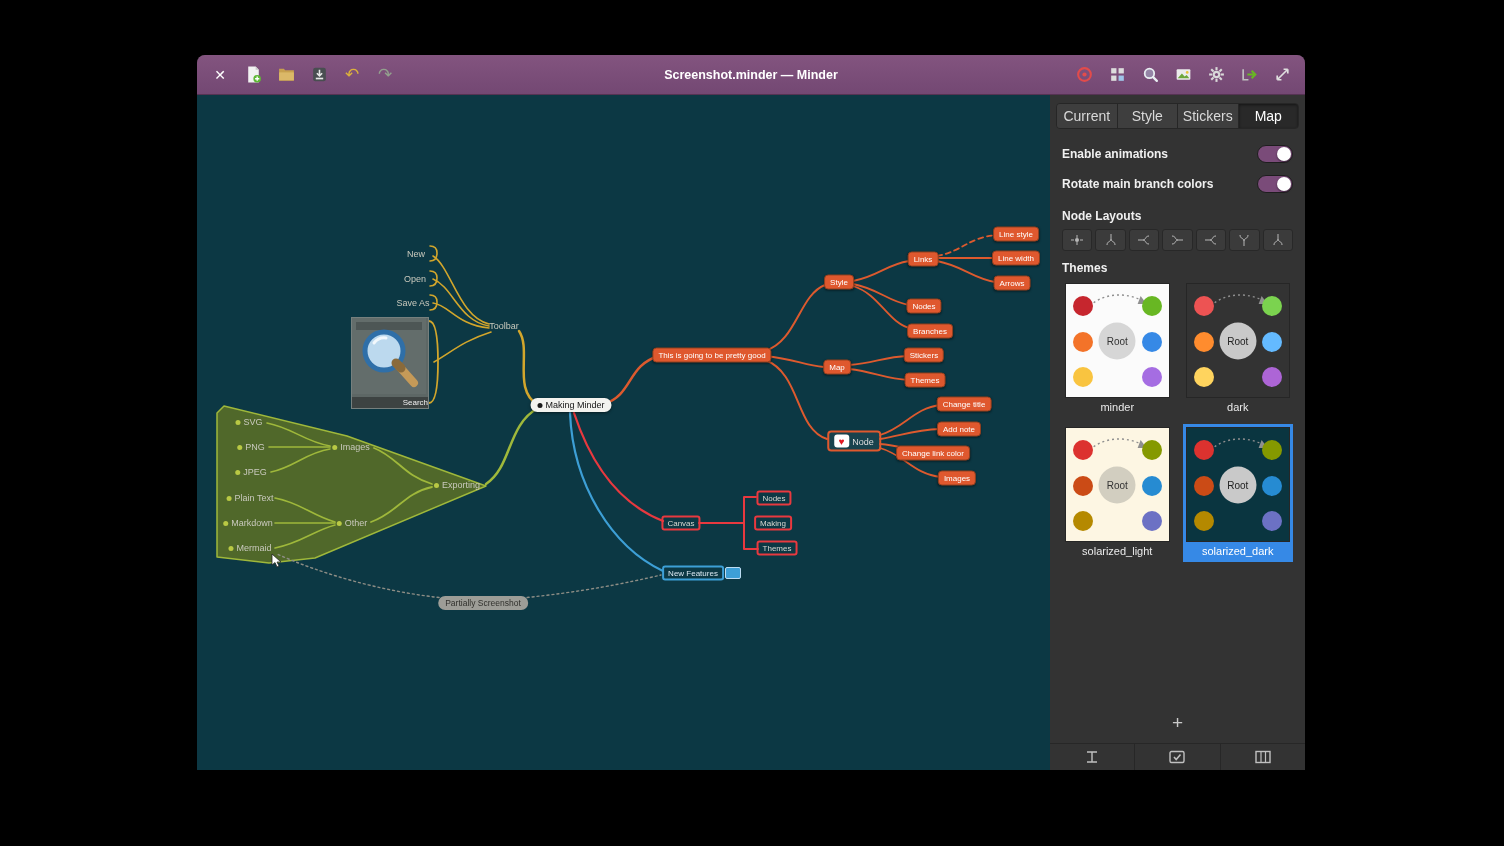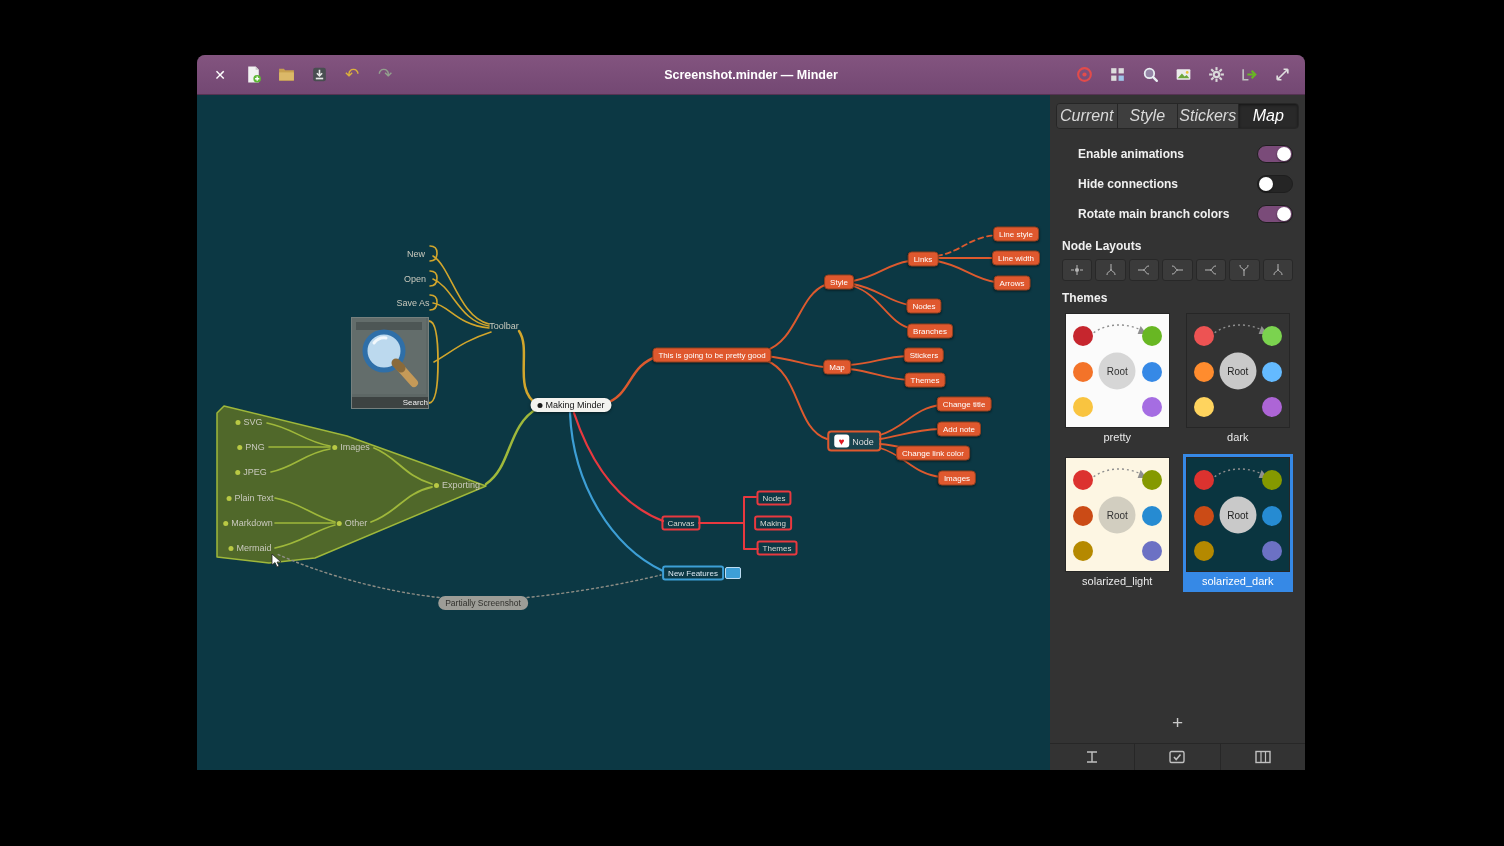--- a/index.html
+++ b/index.html
@@ -29,24 +29,24 @@
   .heart{border:2px solid #e0592e;border-radius:4px;padding:2px 5px;color:#ddd;background:rgba(255,255,255,.05);}
   .hchip{background:#fff;border-radius:3px;width:15px;height:13px;display:flex;align-items:center;justify-content:center;color:#e01b24;font-size:10px;flex:none;}
   .chip{width:14px;height:10px;background:#3d9fd6;border:1px solid #bcdcf2;border-radius:2px;padding:0;}
   .imgnode{display:block;width:76px;height:90px;background:#5d6765;border:1px solid #76807e;padding:0;}
   .imgnode svg{display:block;width:74px;height:76px;}
   .imgnode .cap{position:absolute;left:0;right:0;bottom:0;text-align:right;font-size:8px;color:#f0f0f0;background:rgba(15,15,15,.4);padding:1px 0;}
   .cursor{position:absolute;left:74px;top:458px;width:12px;height:15px;z-index:5;}
   
   .sidebar{position:absolute;left:853px;top:40px;width:255px;height:675px;background:#333;display:flex;flex-direction:column;box-sizing:border-box;}
   .tabs{display:flex;margin:8px 6px 0;height:24px;border:1px solid #262626;border-radius:4px;overflow:hidden;flex:none;}
-  .tab{flex:1;background:#3e3e3e;color:#d9d9d9;border:none;border-right:1px solid #262626;font-size:16px;font-family:inherit;padding:0;font-style:italic;}
+  .tab{flex:1;background:#3e3e3e;color:#d9d9d9;border:none;border-right:1px solid #262626;font-size:14px;font-family:inherit;padding:0;}
   .tab:last-child{border-right:none;}
   .tab.act{background:#292929;color:#fff;box-shadow:inset 0 1px 3px rgba(0,0,0,.5);}
-  .settings{padding:10px 12px 0;flex:none;margin-left:16px;}
+  .settings{padding:10px 12px 0;flex:none;}
   .srow{display:flex;align-items:center;justify-content:space-between;height:30px;}
   .slab{color:#f0f0f0;font-size:12px;font-weight:bold;}
   .switch{width:36px;height:18px;border-radius:10px;position:relative;background:#252525;border:1px solid #1e1e1e;box-sizing:border-box;flex:none;}
   .switch.on{background:#7a4b79;}
   .knob{position:absolute;top:1px;width:14px;height:14px;border-radius:50%;background:#fff;box-shadow:0 1px 2px rgba(0,0,0,.5);}
   .switch.on .knob{right:1px;}
   .switch.off .knob{left:1px;}
   .sec-title{color:#f0f0f0;font-size:12px;font-weight:bold;padding:10px 12px 6px;flex:none;}
   .lay-row{display:flex;gap:3px;padding:0 12px;flex:none;}
   .lay{flex:1;height:22px;background:#3b3b3b;border:1px solid #282828;border-radius:3px;display:flex;align-items:center;justify-content:center;padding:0;}
@@ -354,26 +354,20 @@
         <button class="tab act">Map</button>
       </div>
     <div class="settings" id="settings">
         <div class="srow">
           <span class="slab">Enable animations</span>
           <span class="switch on">
             <span class="knob"></span>
           </span>
         </div>
         <div class="srow">
-          <span class="slab">Hide connections</span>
-          <span class="switch off">
-            <span class="knob"></span>
-          </span>
-        </div>
-        <div class="srow">
           <span class="slab">Rotate main branch colors</span>
           <span class="switch on">
             <span class="knob"></span>
           </span>
         </div>
       </div>
     <div class="sec-title">Node Layouts</div>
     <div class="lay-row" id="layout-row">
         <button class="lay">
           <svg viewBox="0 0 16 12">
@@ -421,21 +415,21 @@
               <path d="M75,12 L81,20 L72,20 Z" fill="#8f8f8f"></path>
             </svg>
             <span class="dot d0" style="background: rgb(198, 38, 46);"></span>
             <span class="dot d1" style="background: rgb(104, 183, 35);"></span>
             <span class="dot d2" style="background: rgb(243, 115, 41);"></span>
             <span class="dot d3" style="background: rgb(54, 137, 230);"></span>
             <span class="dot d4" style="background: rgb(249, 196, 64);"></span>
             <span class="dot d5" style="background: rgb(165, 109, 226);"></span>
             <span class="rootc" style="background: rgb(214, 214, 214); color: rgb(51, 51, 51);">Root</span>
           </div>
-          <div class="tlab">pretty</div>
+          <div class="tlab">minder</div>
         </div>
         <div class="theme">
           <div class="pv" style="background: rgb(51, 51, 51);">
             <svg class="arc" viewBox="0 0 103 40">
               <path d="M24,22 C38,8 64,8 78,18" fill="none" stroke="#8f8f8f" stroke-width="1.4" stroke-dasharray="2,3"></path>
               <path d="M75,12 L81,20 L72,20 Z" fill="#8f8f8f"></path>
             </svg>
             <span class="dot d0" style="background: rgb(237, 83, 83);"></span>
             <span class="dot d1" style="background: rgb(123, 211, 79);"></span>
             <span class="dot d2" style="background: rgb(255, 140, 46);"></span>

